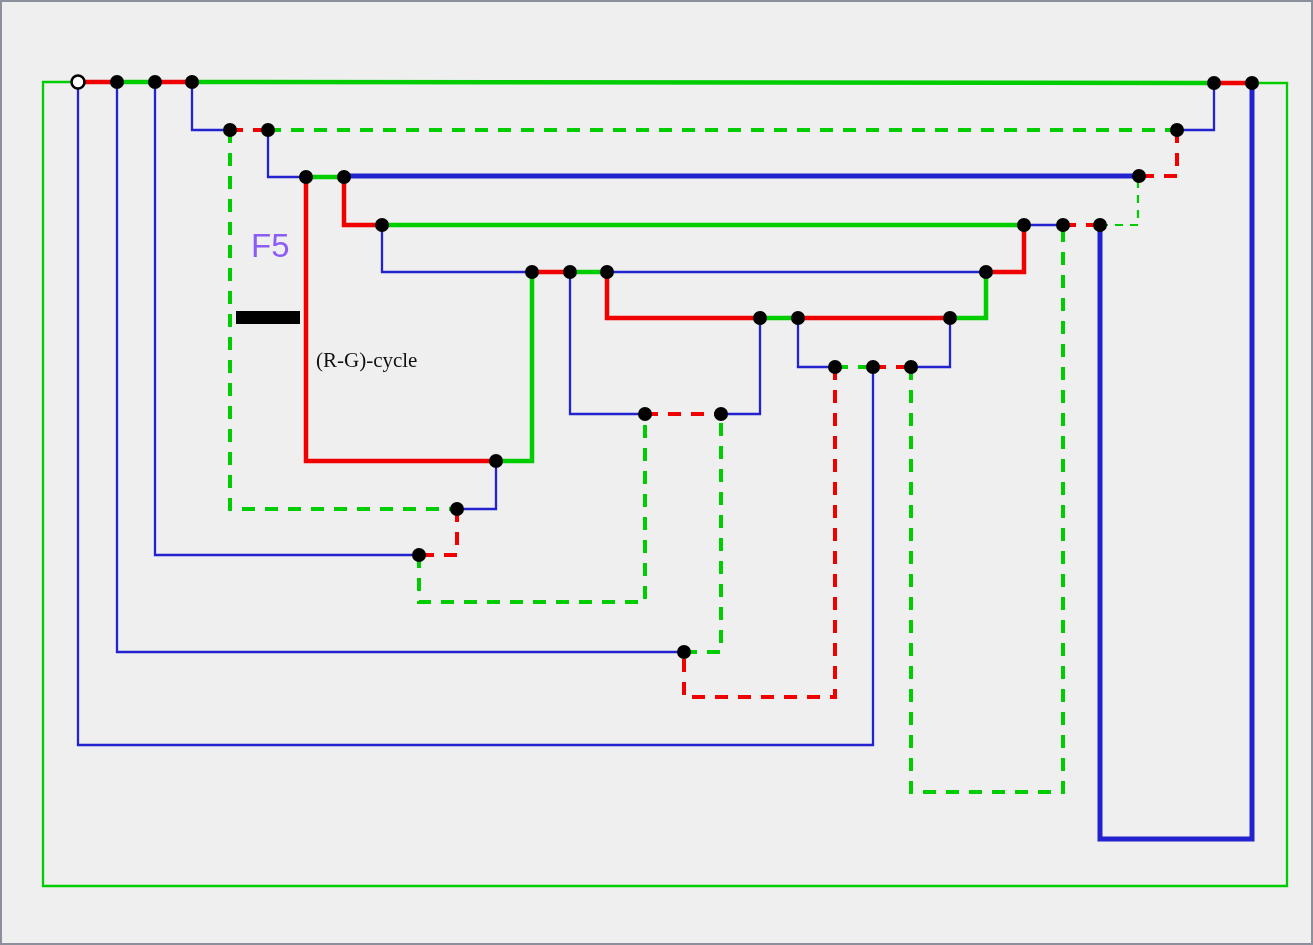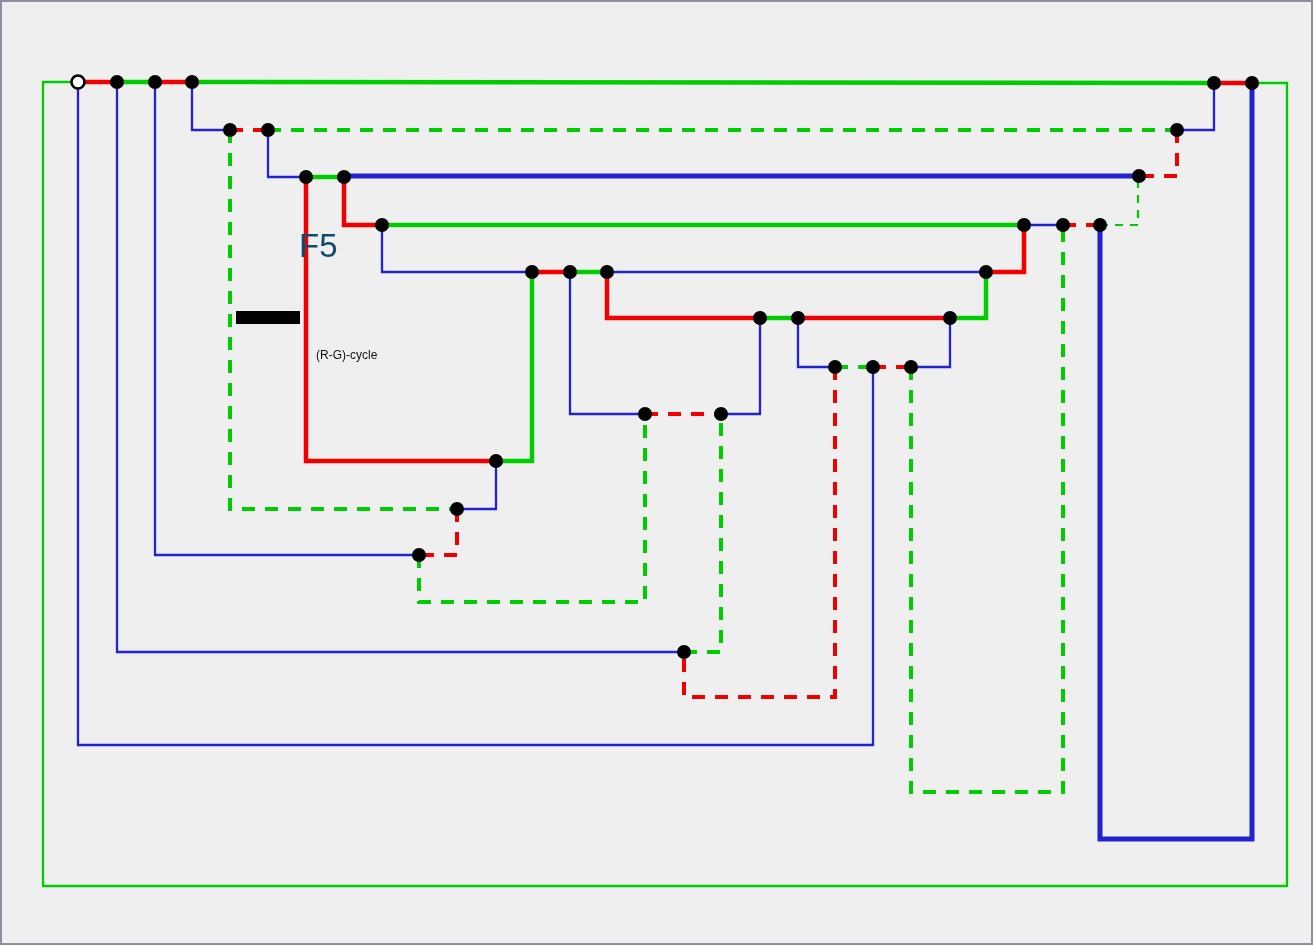--- a/index.html
+++ b/index.html
@@ -8,31 +8,30 @@
     width:1313px;height:945px;
     box-sizing:border-box;
     background:#efeff0;
     border:2px solid #8b909a;
     overflow:hidden;
     font-family:"Liberation Sans", sans-serif;
   }
   .graph-svg{position:absolute;left:0;top:0;width:1309px;height:941px;}
   .f5-label{
     position:absolute;left:249px;top:227px;
-    font-size:33px;line-height:1.05;color:#0c4a6e;
+    font-size:33px;line-height:1.05;color:#8b5cf6;
     letter-spacing:0px;
-    margin-left:48px;
   }
   .legend-bar{
     position:absolute;left:234px;top:309px;width:64px;height:13px;
     background:#000000;
   }
   .cycle-label{
     position:absolute;left:314px;top:347px;
-    font-size:12px;line-height:1.1;color:#101010;
+    font-size:21px;line-height:1.1;color:#101010;font-family:Liberation Serif, serif;
   }
 </style>
 </head>
 <body>
 
 <div class="frame">
   <svg class="graph-svg" id="graph-svg" viewBox="0 0 1309 941" xmlns="http://www.w3.org/2000/svg">
       <g>
         <polyline points="76,80 41,80 41,884 1285,884 1285,81 1250,81" fill="none" stroke="#00cd00" stroke-width="2.3" stroke-linejoin="miter" stroke-linecap="butt"></polyline>
         <polyline points="76,80 76,743 871,743 871,365" fill="none" stroke="#2222cf" stroke-width="2.3" stroke-linejoin="miter" stroke-linecap="butt"></polyline>

